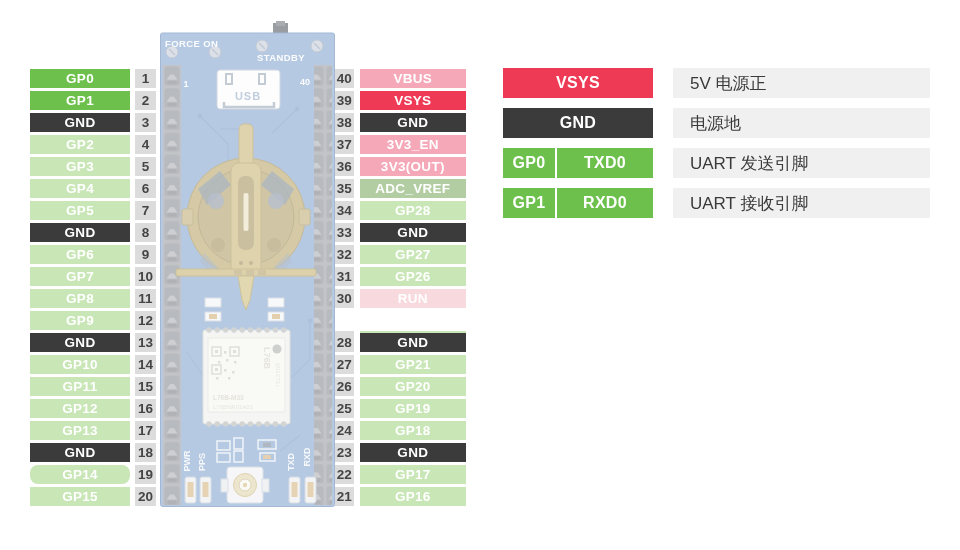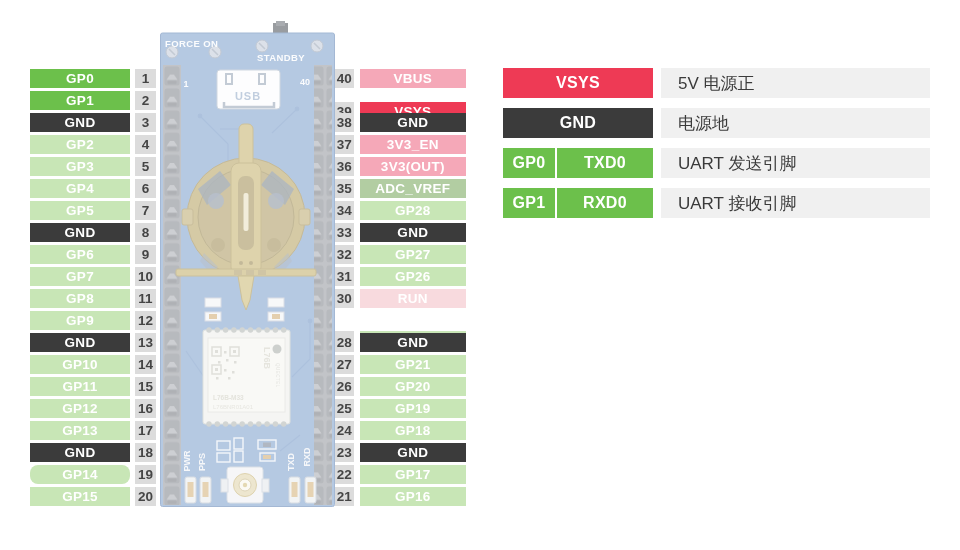--- a/index.html
+++ b/index.html
@@ -18,21 +18,21 @@
   .pin-row.right .pin-num{margin-right:6px;}
   
   .legend{position:absolute;left:503px;top:68px;width:427px;}
   .legend-row{display:flex;height:30px;margin-bottom:10px;}
   .badges{width:150px;display:flex;flex:0 0 150px;}
   .badge{display:flex;align-items:center;justify-content:center;color:#fff;
          font-weight:bold;font-size:16px;letter-spacing:.3px;}
   .badge.single{flex:1;}
   .badge.first{flex:0 0 52px;}
   .badge.second{flex:1;margin-left:2px;}
-  .legend-desc{flex:1;margin-left:8px;background:#f0f0f0;display:flex;align-items:center;
+  .legend-desc{flex:1;margin-left:20px;background:#f0f0f0;display:flex;align-items:center;
                padding-left:17px;font-size:17px;color:#3a3a3a;}
   svg text{font-family:"Liberation Sans","DejaVu Sans",sans-serif;}
 </style>
 </head>
 <body>
 
 <div class="stage">
 
   <div id="left-pins">
       <div class="pin-row left" style="top: 69px;">
@@ -114,21 +114,21 @@
       <div class="pin-row left" style="top: 487px;">
         <div class="pin-label" style="background: rgb(200, 230, 182);">GP15</div>
         <div class="pin-num">20</div>
       </div>
     </div>
   <div id="right-pins">
       <div class="pin-row right" style="top: 69px;">
         <div class="pin-num">40</div>
         <div class="pin-label" style="background: rgb(245, 168, 184);">VBUS</div>
       </div>
-      <div class="pin-row right" style="top: 102px;">
+      <div class="pin-row right" style="top: 91px;">
         <div class="pin-num">39</div>
         <div class="pin-label" style="background: rgb(238, 58, 85);">VSYS</div>
       </div>
       <div class="pin-row right" style="top: 113px;">
         <div class="pin-num">38</div>
         <div class="pin-label" style="background: rgb(59, 59, 59);">GND</div>
       </div>
       <div class="pin-row right" style="top: 135px;">
         <div class="pin-num">37</div>
         <div class="pin-label" style="background: rgb(245, 168, 184);">3V3_EN</div>

